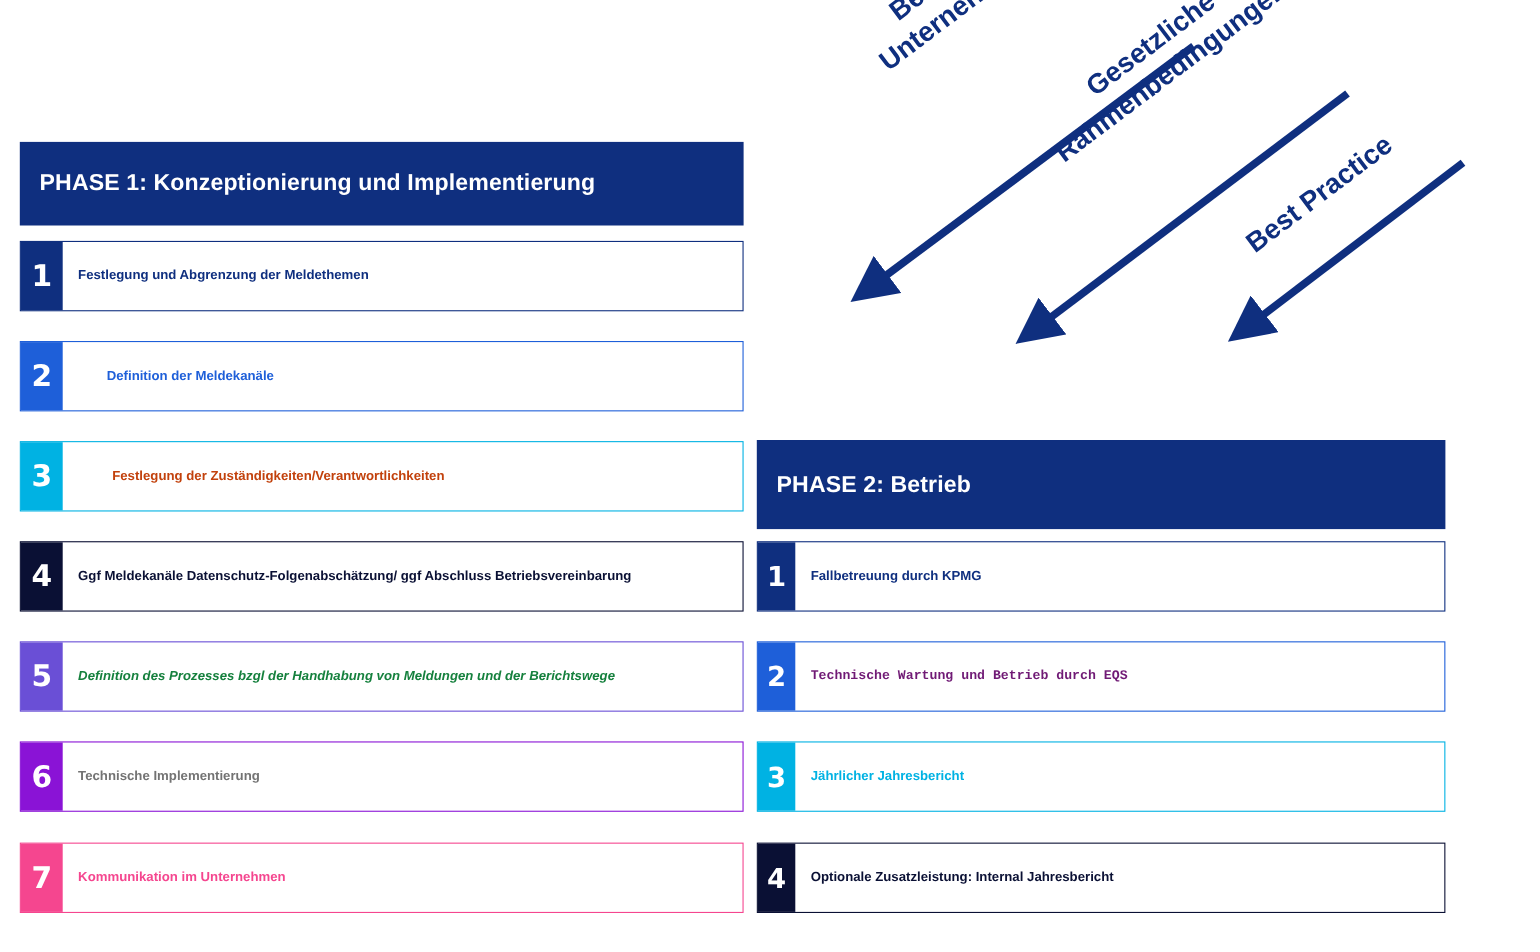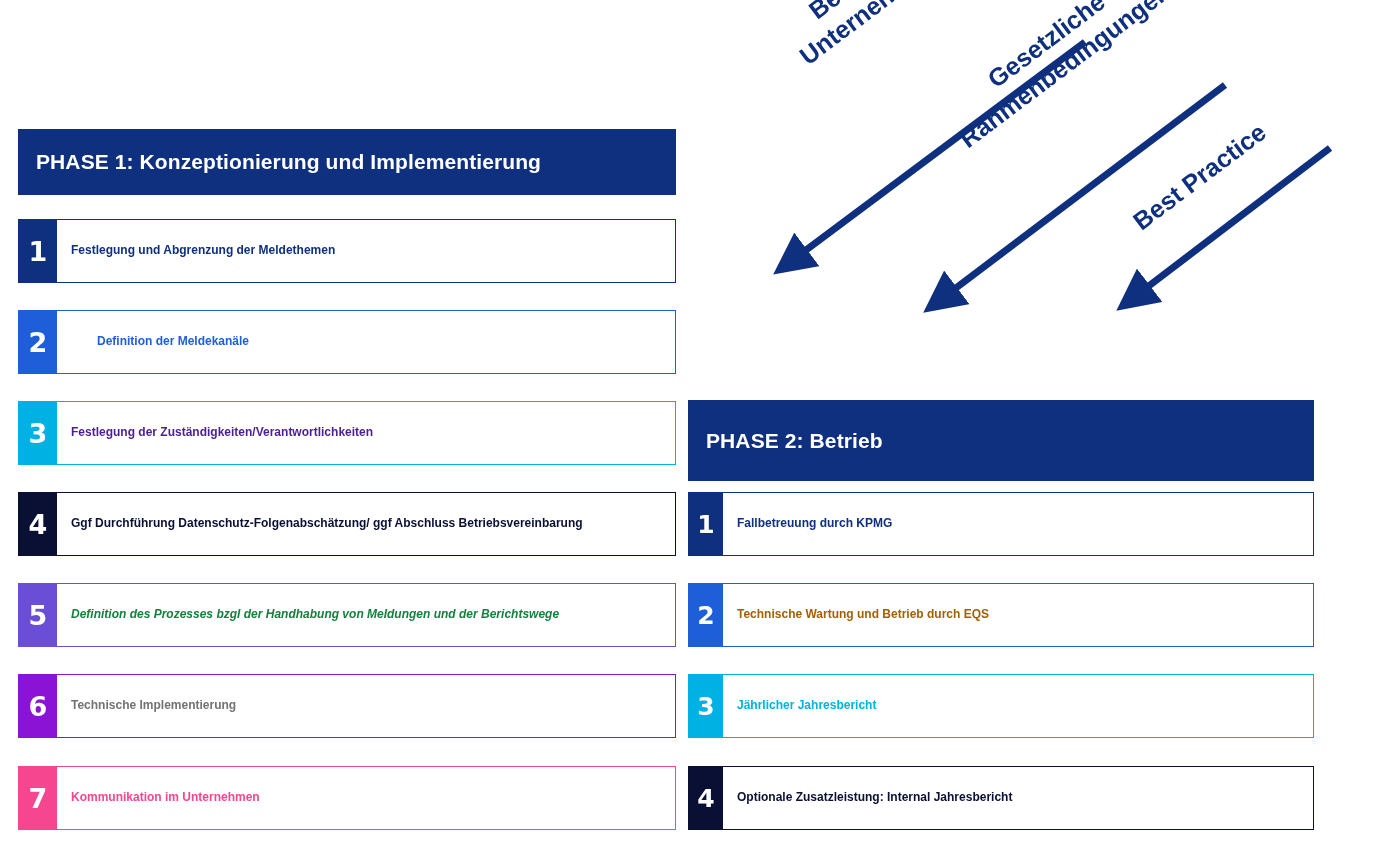--- a/index.html
+++ b/index.html
@@ -30,21 +30,21 @@
     display: flex;
     align-items: center;
     padding-left: 18px;
     box-sizing: border-box;
     letter-spacing: 0.1px;
   }
   #phase1-header {
     left: 18px;
     top: 129px;
     width: 658px;
-    height: 66px;
+    height: 76px;
   }
   #phase2-header {
     left: 688px;
     top: 400px;
     width: 626px;
     height: 81px;
   }
 
   
   .step-row {
@@ -116,26 +116,26 @@
     <div class="step-label" style="color:#0f2f7f;">Festlegung und Abgrenzung der Meldethemen</div>
   </div>
 
   <div class="step-row col1" id="p1s2" style="left:18px; top:310px; width:658px; height:64px; border:1.5px solid #1e5fd9;">
     <div class="step-num" style="background:#1e5fd9;">2</div>
     <div class="step-label" style="color:#1e5fd9;padding-left:40px;">Definition der Meldekanäle</div>
   </div>
 
   <div class="step-row col1" id="p1s3" style="left:18px; top:401px; width:658px; height:64px; border:1.5px solid #00b2e3;">
     <div class="step-num" style="background:#00b2e3;">3</div>
-    <div class="step-label" style="color:#4c1d95;">Festlegung der Zuständigkeiten/Verantwortlichkeiten</div>
+    <div class="step-label" style="color:#c2410c;margin-left:31px;">Festlegung der Zuständigkeiten/Verantwortlichkeiten</div>
   </div>
 
   <div class="step-row col1" id="p1s4" style="left:18px; top:492px; width:658px; height:64px; border:1.5px solid #0a1034;">
     <div class="step-num" style="background:#0a1034;">4</div>
-    <div class="step-label" style="color:#0a1034;">Ggf Durchführung Datenschutz-Folgenabschätzung/ ggf Abschluss Betriebsvereinbarung</div>
+    <div class="step-label" style="color:#0a1034;">Ggf Meldekanäle Datenschutz-Folgenabschätzung/ ggf Abschluss Betriebsvereinbarung</div>
   </div>
 
   <div class="step-row col1" id="p1s5" style="left:18px; top:583px; width:658px; height:64px; border:1.5px solid #6a4fd6;">
     <div class="step-num" style="background:#6a4fd6;">5</div>
     <div class="step-label" style="color:#15803d;font-style:italic;">Definition des Prozesses bzgl der Handhabung von Meldungen und der Berichtswege</div>
   </div>
 
   <div class="step-row col1" id="p1s6" style="left:18px; top:674px; width:658px; height:64px; border:1.5px solid #8a13d6;">
     <div class="step-num" style="background:#8a13d6;">6</div>
     <div class="step-label" style="color:#737373;">Technische Implementierung</div>
@@ -150,21 +150,21 @@
     <span>PHASE 2: Betrieb</span>
   </div>
 
   <div class="step-row col2" id="p2s1" style="left:688px; top:492px; width:626px; height:64px; border:1.5px solid #0f2f7f;">
     <div class="step-num" style="background:#0f2f7f;">1</div>
     <div class="step-label" style="color:#0f2f7f;">Fallbetreuung durch KPMG</div>
   </div>
 
   <div class="step-row col2" id="p2s2" style="left:688px; top:583px; width:626px; height:64px; border:1.5px solid #1e5fd9;">
     <div class="step-num" style="background:#1e5fd9;">2</div>
-    <div class="step-label" style="color:#a16207;">Technische Wartung und Betrieb durch EQS</div>
+    <div class="step-label" style="color:#701a75;font-family:Liberation Mono, monospace;">Technische Wartung und Betrieb durch EQS</div>
   </div>
 
   <div class="step-row col2" id="p2s3" style="left:688px; top:674px; width:626px; height:64px; border:1.5px solid #00b2e3;">
     <div class="step-num" style="background:#00b2e3;">3</div>
     <div class="step-label" style="color:#00b2e3;">Jährlicher Jahresbericht</div>
   </div>
 
   <div class="step-row col2" id="p2s4" style="left:688px; top:766px; width:626px; height:64px; border:1.5px solid #0a1034;">
     <div class="step-num" style="background:#0a1034;">4</div>
     <div class="step-label" style="color:#0a1034;">Optionale Zusatzleistung: Internal Jahresbericht</div>

